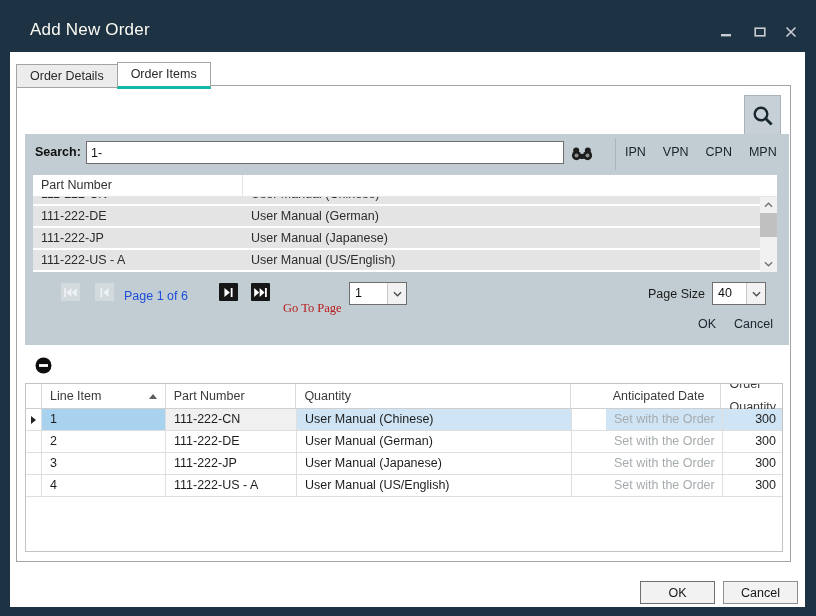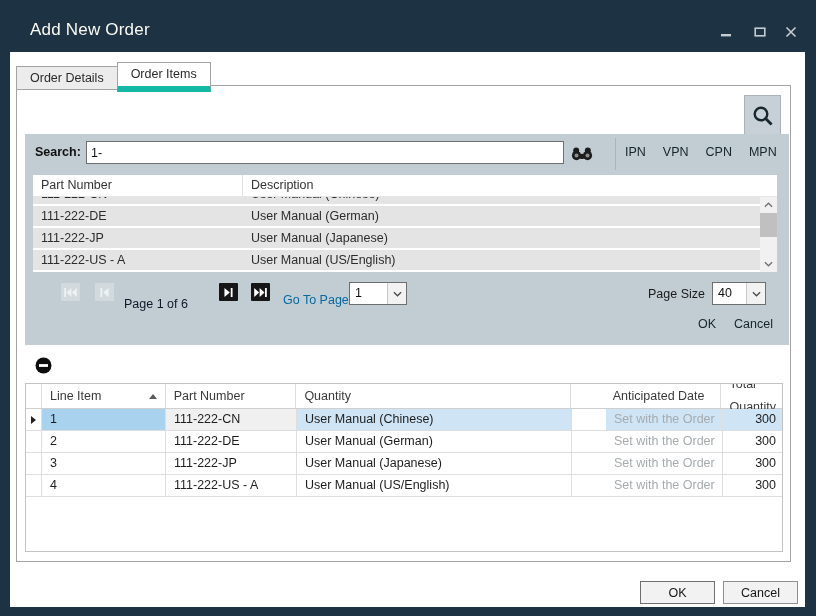--- a/index.html
+++ b/index.html
@@ -14,21 +14,21 @@
   .titlebar{position:absolute;left:0;top:0;right:0;height:52px;border-radius:15px;}
   .title{position:absolute;left:30px;top:20px;font-size:17px;color:#fbfaf2;letter-spacing:.2px;}
   .winbtn{position:absolute;top:24px;width:16px;height:16px;display:flex;align-items:center;justify-content:center;cursor:default;}
   .winbtn svg{display:block;}
   
   .content{position:absolute;left:10px;top:52px;width:795px;height:555px;background:#ffffff;}
   
   .tabs{position:absolute;left:6px;top:10px;display:flex;z-index:3;align-items:center;}
   .tab{height:23px;line-height:23px;padding:0 13px;border:1px solid #a3a3a3;background:#ececec;color:#2a2a2a;}
   .tab.inactive{border-right:none;margin-top:1px;height:22px;line-height:22px;}
-  .tab.active{background:#ffffff;border-bottom:6px solid #14b8a6;position:relative;z-index:4;}
+  .tab.active{background:#ffffff;border-bottom:3px solid #14b8a6;position:relative;z-index:4;}
   
   .tabpage{position:absolute;left:6px;top:33px;width:775px;height:477px;border:1px solid #a3a3a3;background:#ffffff;box-sizing:border-box;}
   
   .search-toggle{position:absolute;right:9px;top:9px;width:37px;height:40px;background:#c6d0d6;border:1px solid #aab3b9;border-bottom:none;display:flex;align-items:center;justify-content:center;box-sizing:border-box;}
   
   .panel{position:absolute;left:8px;top:48px;width:764px;height:211px;background:#c2cdd3;}
   .search-label{position:absolute;left:10px;top:11px;font-weight:bold;color:#101010;}
   .search-input{position:absolute;left:61px;top:7px;width:468px;height:21px;border:1px solid #6e6e6e;background:#fff;font-family:"Liberation Sans",sans-serif;font-size:12.5px;padding:0 4px;color:#111;}
   .binocs{position:absolute;left:544px;top:10px;width:26px;height:18px;display:flex;align-items:center;justify-content:center;}
   .vdivider{position:absolute;left:590px;top:4px;width:1px;height:32px;background:#aab4ba;}
@@ -52,22 +52,22 @@
   .sbar{width:17px;background:#f1f1f1;display:flex;flex-direction:column;flex:none;}
   .sbtn{height:16px;display:flex;align-items:center;justify-content:center;flex:none;}
   .sthumb{height:24px;background:#c0c0c0;flex:none;}
   .sspace{flex:1;}
   
   .pager{position:absolute;left:0;top:147px;width:759px;height:24px;}
   .pgbtn{position:absolute;top:2px;width:19px;height:18px;display:flex;align-items:center;justify-content:center;border-radius:1px;}
   .pgbtn.disabled{background:#d2dade;}
   .pgbtn.enabled{background:#161616;}
   .pg-first{left:36px;} .pg-prev{left:70px;} .pg-next{left:194px;} .pg-last{left:226px;}
-  .pg-text{position:absolute;left:99px;top:16px;width:90px;color:#0f172a;}
-  .goto-label{position:absolute;left:258px;top:12px;color:#0369a1;}
+  .pg-text{position:absolute;left:99px;top:8px;width:90px;color:#1d4ed8;}
+  .goto-label{position:absolute;left:258px;top:20px;color:#b91c1c;font-family:Liberation Serif, serif;}
   .combo{position:absolute;height:21px;border:1px solid #6e6e6e;background:#fff;display:flex;box-sizing:content-box;}
   .combo .val{flex:1;line-height:21px;padding-left:5px;color:#111;}
   .combo .arrow{width:18px;background:#f2f2f2;border-left:1px solid #c9c9c9;display:flex;align-items:center;justify-content:center;}
   .goto-combo{left:324px;top:1px;width:56px;}
   .pagesize-wrap{position:absolute;right:18px;top:1px;display:flex;align-items:center;gap:7px;}
   .pagesize-combo{position:relative;left:auto;top:auto;width:52px;}
   .panel-actions{position:absolute;right:16px;top:183px;display:flex;gap:18px;}
   .panel-link{color:#16242d;cursor:default;}
   
   .remove-btn{position:absolute;left:18px;top:271px;width:17px;height:17px;display:flex;align-items:center;justify-content:center;}
@@ -151,21 +151,20 @@
       <div class="filters">
         <span class="filter-btn">IPN</span>
         <span class="filter-btn">VPN</span>
         <span class="filter-btn">CPN</span>
         <span class="filter-btn">MPN</span>
       </div>
 
       <div class="res-grid">
         <div class="res-header">
           <div class="res-hcell res-h0">Part Number</div>
-          <div class="res-hcell res-h1">Description</div>
           <div class="res-hcell res-hs"></div>
         </div>
         <div class="res-bodywrap">
           <div class="res-rows">
               <div class="res-row clipped">
                 <div class="res-cell res-c0">111-222-CN</div>
                 <div class="res-cell res-c1">User Manual (Chinese)</div>
               </div>
               <div class="res-row">
                 <div class="res-cell res-c0">111-222-DE</div>
@@ -263,21 +262,21 @@
     <div class="items-grid">
       <div class="ig-header">
         <div class="ig-hcell w-sel"></div>
         <div class="ig-hcell w-line">
           <span>Line Item</span>
           <span class="sort-asc"></span>
         </div>
         <div class="ig-hcell w-part">Part Number</div>
         <div class="ig-hcell w-comm">Quantity</div>
         <div class="ig-hcell w-date">Anticipated Date</div>
-        <div class="ig-hcell w-qty" style="text-align:left;padding-left:8px;">Total Quantity</div>
+        <div class="ig-hcell w-qty" style="text-align:left;padding-left:8px;">Order Quantity</div>
       </div>
       <div>
           <div class="ig-row selected">
             <div class="ig-cell w-sel">
               <span class="row-arrow"></span>
             </div>
             <div class="ig-cell w-line">1</div>
             <div class="ig-cell w-part">111-222-CN</div>
             <div class="ig-cell w-comm">User Manual (Chinese)</div>
             <div class="ig-cell w-date"><span class="date-text">Set with the Order</span></div>

